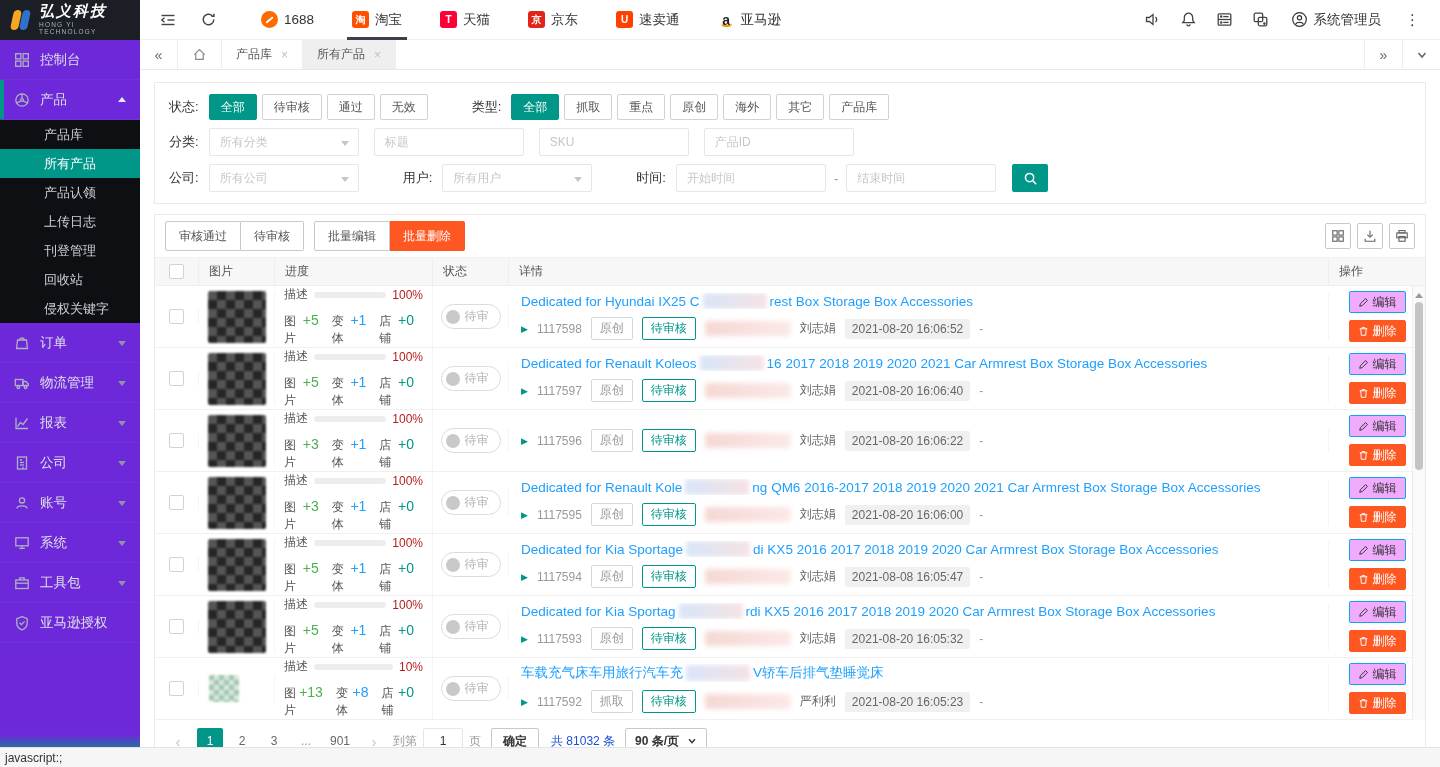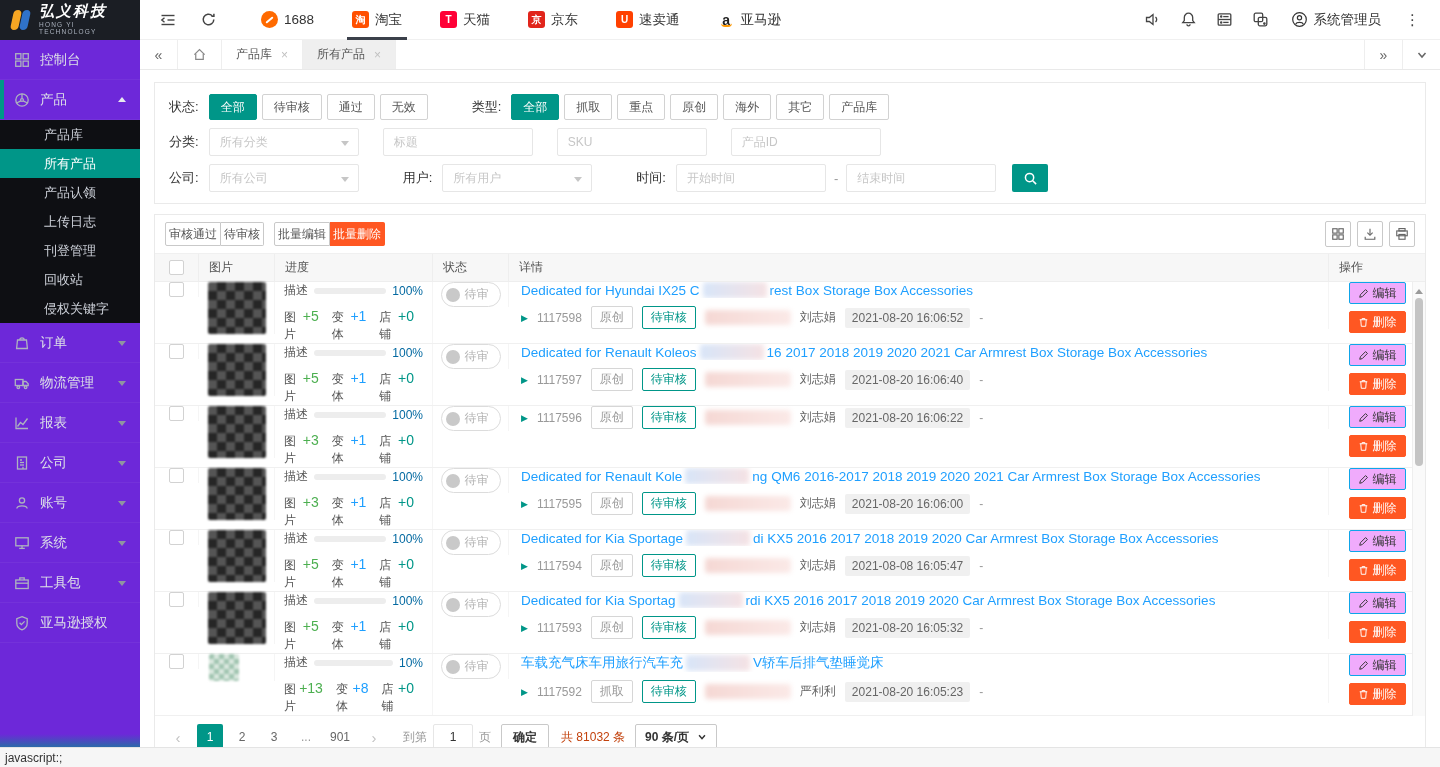--- a/index.html
+++ b/index.html
@@ -62,54 +62,54 @@
 .filter-card{padding:11px 14px;display:flex;flex-direction:column;gap:8px}
 .frow{display:flex;align-items:center;font-size:13px;color:#333}
 .flabel{margin-right:10px;color:#333}
 .fgroup{display:flex;gap:5px;margin-right:44px}
 .fbtn{height:26px;padding:0 11px;border:1px solid #d2d2d2;border-radius:2px;background:#fff;color:#555;font-size:12px;display:inline-flex;align-items:center;cursor:pointer}
 .fbtn.active{background:#009688;border-color:#009688;color:#fff}
 .fselect{width:150px;height:28px;border:1px solid #e6e6e6;border-radius:2px;display:flex;align-items:center;padding:0 10px;color:#c6c6c6;font-size:12px;position:relative;cursor:pointer;background:#fff}
 .fselect::after{content:"";position:absolute;right:9px;top:12px;border:4px solid transparent;border-top:5px solid #c6c6c6}
 .finput{width:150px;height:28px;border:1px solid #e6e6e6;border-radius:2px;padding:0 10px;font-size:12px;color:#6d28d9;outline:none}
 .finput::placeholder{color:#c6c6c6}
-.gap20{margin-right:24px}.gap44{margin-right:44px}
+.gap20{margin-right:15px}.gap44{margin-right:44px}
 .dash-sep{margin:0 8px;color:#999}
 .search-btn{width:36px;height:28px;background:#009688;border:none;border-radius:2px;display:flex;align-items:center;justify-content:center;margin-left:16px;cursor:pointer}
 
 .table-card{display:flex;flex-direction:column}
 .tbar{display:flex;align-items:center;padding:6px 10px;gap:10px;border-bottom:1px solid #f0f0f0}
 .btn-group{display:inline-flex}
-.tbtn{height:24px;padding:0 3px;font-size:12px;border:1px solid #c9c9c9;background:#fff;color:#555;display:inline-flex;align-items:center;cursor:pointer}
+.tbtn{height:30px;padding:0 13px;font-size:12px;border:1px solid #c9c9c9;background:#fff;color:#555;display:inline-flex;align-items:center;cursor:pointer}
 .btn-group .tbtn:first-child{border-radius:2px 0 0 2px}
 .btn-group .tbtn+.tbtn{border-left:none;border-radius:0 2px 2px 0}
 .tbtn.orange{background:#ff5722;border-color:#ff5722;color:#fff}
 .tbar-right{margin-left:auto;display:flex;gap:6px}
 .icon-btn{width:26px;height:26px;border:1px solid #c9c9c9;border-radius:2px;background:#fff;display:flex;align-items:center;justify-content:center;color:#666;cursor:pointer}
 .thead{display:flex;height:28px;background:#f7f7f7;border-bottom:1px solid #eee;font-size:12px;color:#555;align-items:stretch}
 .th{display:flex;align-items:center;padding:0 10px;border-right:1px solid #eee}
 .col-check{width:44px;justify-content:center;flex-shrink:0}
 .col-img{width:76px;flex-shrink:0}
 .col-prog{width:158px;flex-shrink:0}
 .col-status{width:76px;flex-shrink:0}
 .col-detail{flex:1;min-width:0}
 .col-op{width:96px;flex-shrink:0;border-right:none!important}
 .rows-wrap{position:relative}
-.trow{display:flex;height:62px;border-bottom:1px solid #f0f0f0;align-items:flex-start}
+.trow{display:flex;height:62px;border-bottom:1px solid #f0f0f0;align-items:center}
 .td{display:flex;align-items:center;border-right:1px solid #f5f5f5}
 .cb{width:15px;height:15px;border:1px solid #d2d2d2;border-radius:2px;background:#fff;cursor:pointer}
 .td.col-img{justify-content:center}
 .thumb{border-radius:2px;filter:blur(1px)}
 .thumb.dark{width:58px;height:52px;background:repeating-conic-gradient(#262626 0% 25%,#555 0% 50%) 0 0/18px 18px}
 .thumb.green{width:30px;height:27px;background:repeating-conic-gradient(#d9e7de 0% 25%,#a3c6b2 0% 50%) 0 0/10px 10px;margin-right:26px}
 .td.col-prog{flex-direction:column;align-items:stretch;justify-content:center;gap:9px;padding:0 9px}
 .prog-l1{display:flex;align-items:center;gap:6px;font-size:12px;color:#555}
 .bar{flex:1;height:6px;background:#ededed;border-radius:3px}
 .bar-fill{height:6px;background:#1e9fff;border-radius:3px;width:0}
-.pct{color:#0369a1}
+.pct{color:#b91c1c}
 .prog-l2{display:flex;align-items:baseline;gap:4px;font-size:12px;color:#555}
 .stat{display:flex;align-items:baseline;margin-right:9px}
 .v-green{color:#4caf50;font-size:14px}
 .v-blue{color:#1e9fff;font-size:14px}
 .v-teal{color:#009688;font-size:14px}
 .td.col-status{justify-content:center}
 .pill{display:inline-flex;align-items:center;gap:5px;border:1px solid #dcdcdc;border-radius:13px;padding:3px 11px 3px 4px;font-size:12px;color:#b3b3b3;background:#fff}
 .pill-dot{width:14px;height:14px;border-radius:50%;background:#c9c9c9}
 .td.col-detail{flex-direction:column;align-items:stretch;justify-content:center;gap:8px;padding:0 12px}
 .d-title{font-size:13.5px;color:#1e9fff;white-space:nowrap;overflow:hidden;display:flex;align-items:center;gap:3px;cursor:pointer;text-decoration:none}
@@ -129,25 +129,25 @@
 .op-del{border:1px solid #ff5722;background:#ff5722;color:#fff}
 .vscroll{position:absolute;top:0;right:0;bottom:0;width:13px;background:#fafafa;border-left:1px solid #eee;display:flex;flex-direction:column;align-items:center;padding-top:3px}
 .vs-arrow{width:0;height:0;border:4px solid transparent;border-bottom:5px solid #9a9a9a;margin-bottom:4px}
 .vs-thumb{width:8px;height:168px;background:#c4c4c4;border-radius:4px;cursor:pointer}
 
 .pager{display:flex;align-items:center;gap:6px;padding:8px 10px;font-size:12px;color:#666}
 .pg{min-width:26px;height:26px;display:inline-flex;align-items:center;justify-content:center;padding:0 5px;cursor:pointer;color:#666}
 .pg.nav{color:#c2c2c2;font-size:15px}
 .pg.active{background:#009688;color:#fff;border-radius:2px}
 .pg.ellipsis{color:#999;cursor:default}
-.goto-label{color:#999;margin-left:10px}
+.goto-label{color:#999;margin-left:0}
 .goto-input{width:40px;height:26px;border:1px solid #e6e6e6;border-radius:2px;text-align:center;font-size:12px;color:#333;outline:none}
 .goto-page{color:#999}
 .confirm-btn{height:26px;padding:0 11px;border:1px solid #c9c9c9;border-radius:2px;background:#fff;color:#333;font-size:12px;font-weight:bold;margin-left:4px;cursor:pointer}
-.total{margin-left:6px;color:#c2410c}
+.total{margin-left:6px;color:#1d4ed8}
 .perpage{height:26px;border:1px solid #c9c9c9;border-radius:2px;display:flex;align-items:center;gap:8px;padding:0 9px;margin-left:4px;color:#333;cursor:pointer;font-weight:bold}
 
 .statusbar{height:20px;background:#f6f6f6;border-top:1px solid #e4e4e4;display:flex;align-items:center;padding:0 5px;font-size:12px;color:#333}
 </style>
 </head>
 <body>
 
 <div class="app">
 
   <aside class="sidebar">

